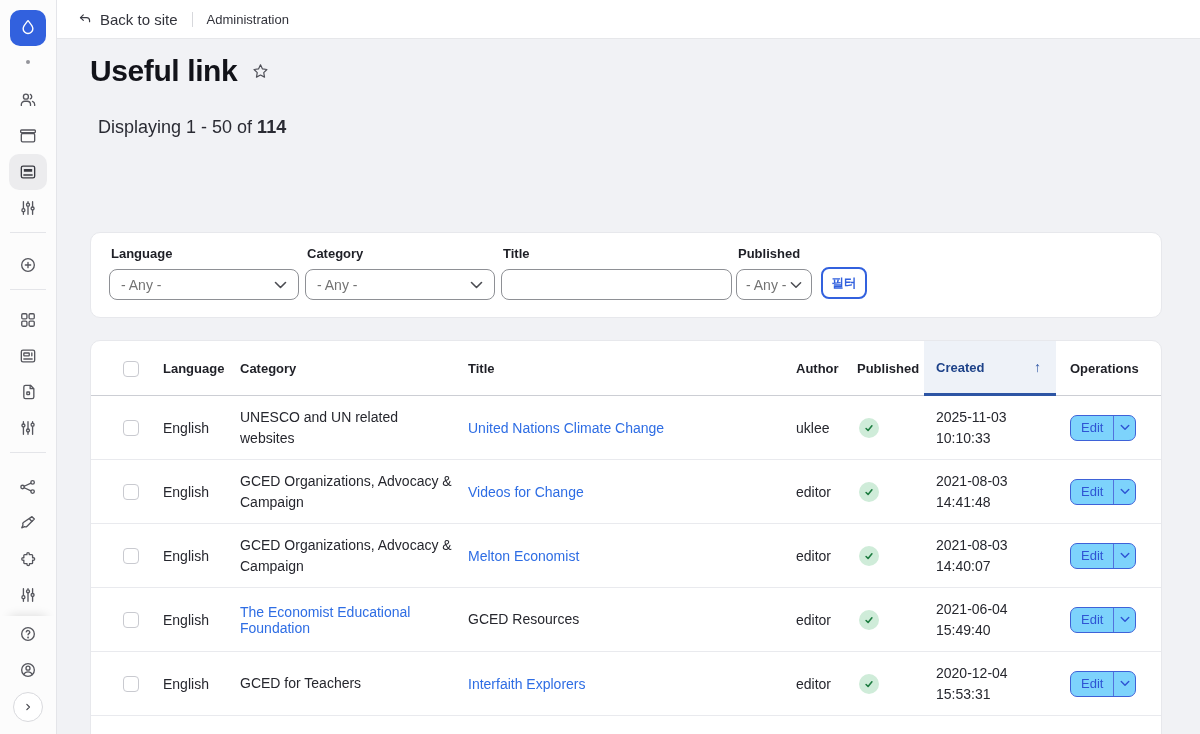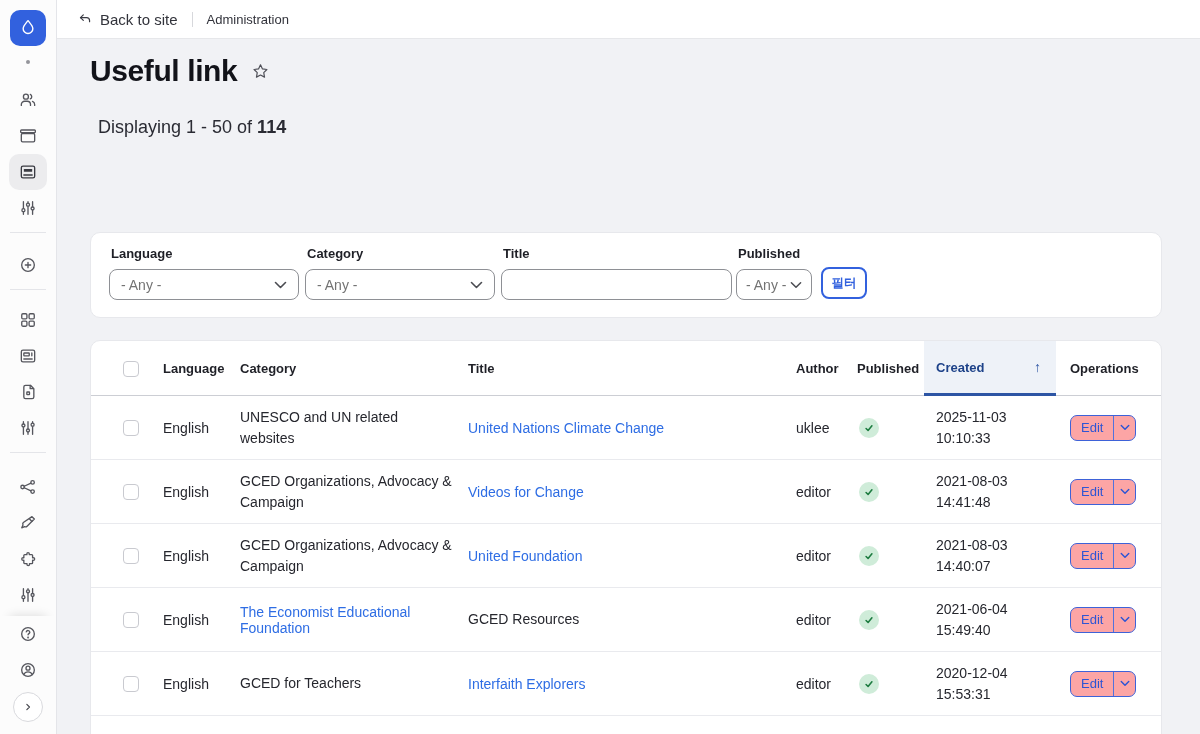--- a/index.html
+++ b/index.html
@@ -91,21 +91,21 @@
   .checkbox{display:block;width:16px;height:16px;border:1.5px solid #c9cad0;border-radius:4px;background:#fff;cursor:pointer;}
   .td-cat{padding-right:14px;line-height:1.5;}
   .td-title{padding-right:10px;}
   .td-title a{color:var(--link);text-decoration:none;}
   .td-pub{padding-left:2px;}
   .badge{width:20px;height:20px;border-radius:50%;background:var(--badge-bg);
     display:flex;align-items:center;justify-content:center;}
   .td-created{padding-left:12px;line-height:21px;}
   .td-ops{padding-left:14px;}
   .dropbutton{display:inline-flex;height:26px;border:1.5px solid #3e62d8;border-radius:7px;
-    background:#fca5a5;overflow:hidden;align-items:stretch;}
+    background:#7dd3fc;overflow:hidden;align-items:stretch;}
   .db-main{display:flex;align-items:center;padding:0 10px;font-size:13px;font-weight:500;
     color:#2f55d4;border-right:1px solid #5272dd;cursor:pointer;}
   .db-toggle{width:21px;display:flex;align-items:center;justify-content:center;color:#2f55d4;cursor:pointer;}
 </style>
 </head>
 <body>
 
 <aside class="sidebar">
   <div class="logo">
     <svg width="20" height="20" viewBox="0 0 24 24">
@@ -386,21 +386,21 @@
       </span>
     </div>
   </div>
 
   <div class="tr grid-cols">
     <div class="td td-check">
             <span class="checkbox"></span>
           </div>
     <div class="td">English</div>
     <div class="td td-cat">GCED Organizations, Advocacy &amp; Campaign</div>
-    <div class="td td-title"><a href="#">United Foundation</a></div>
+    <div class="td td-title"><a href="#">Melton Economist</a></div>
     <div class="td">editor</div>
     <div class="td td-pub">
       <span class="badge">
         <svg width="10" height="10" viewBox="0 0 12 12">
           <path d="M2.5 6.6l2.4 2.4 4.6-5.6" fill="none" stroke="#1d7c40" stroke-width="1.9" stroke-linecap="round" stroke-linejoin="round"></path>
         </svg>
       </span>
     </div>
     <div class="td td-created">
       <div>2021-08-03</div>

